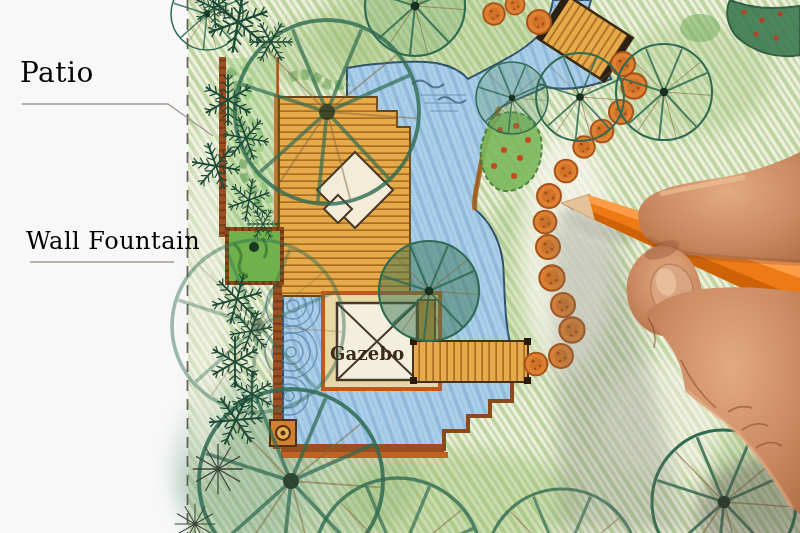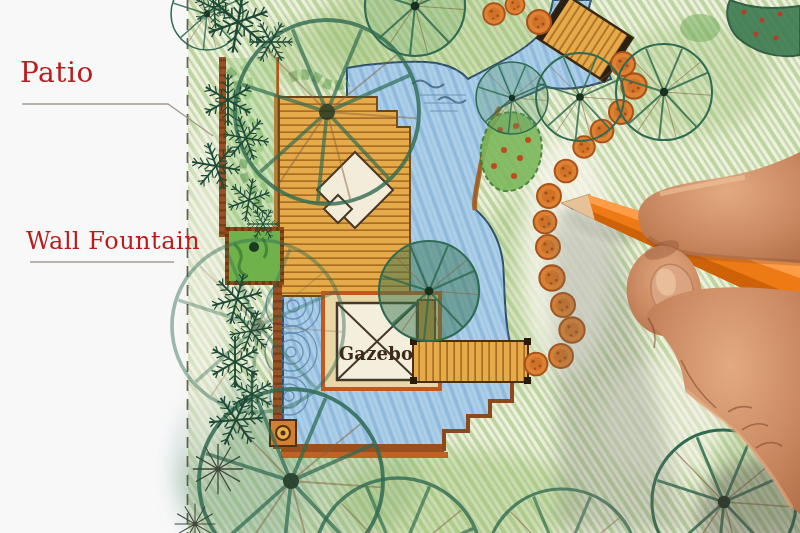--- a/index.html
+++ b/index.html
@@ -2,27 +2,27 @@
 <html><head>
 <meta charset="utf-8">
 <style>
   html,body{margin:0;padding:0;background:#222;}
   .stage{
     position:relative;width:800px;height:533px;overflow:hidden;
     background:#f8f8f9;font-family:"DejaVu Serif","Liberation Serif",serif;
   }
   .stage svg{position:absolute;left:0;top:0;}
   .plan-label{
-    position:absolute;color:#b91c1c;letter-spacing:.5px;line-height:1;
+    position:absolute;color:#000000;letter-spacing:.5px;line-height:1;
     font-family:"DejaVu Serif","Liberation Serif",serif;white-space:nowrap;
   }
   .lbl-patio{left:20px;top:59px;font-size:28px;}
   .lbl-wallfountain{left:26px;top:229px;font-size:24px;}
   .lbl-gazebo{
-    left:330px;top:345px;width:92px;text-align:center;font-size:18px;
+    left:330px;top:345px;width:92px;font-size:18px;
     font-weight:700;color:#3c2a1a;letter-spacing:.2px;
   }
 </style>
 </head>
 <body>
 
 <div class="stage">
 
 <svg width="800" height="533" viewBox="0 0 800 533">
   <defs>

